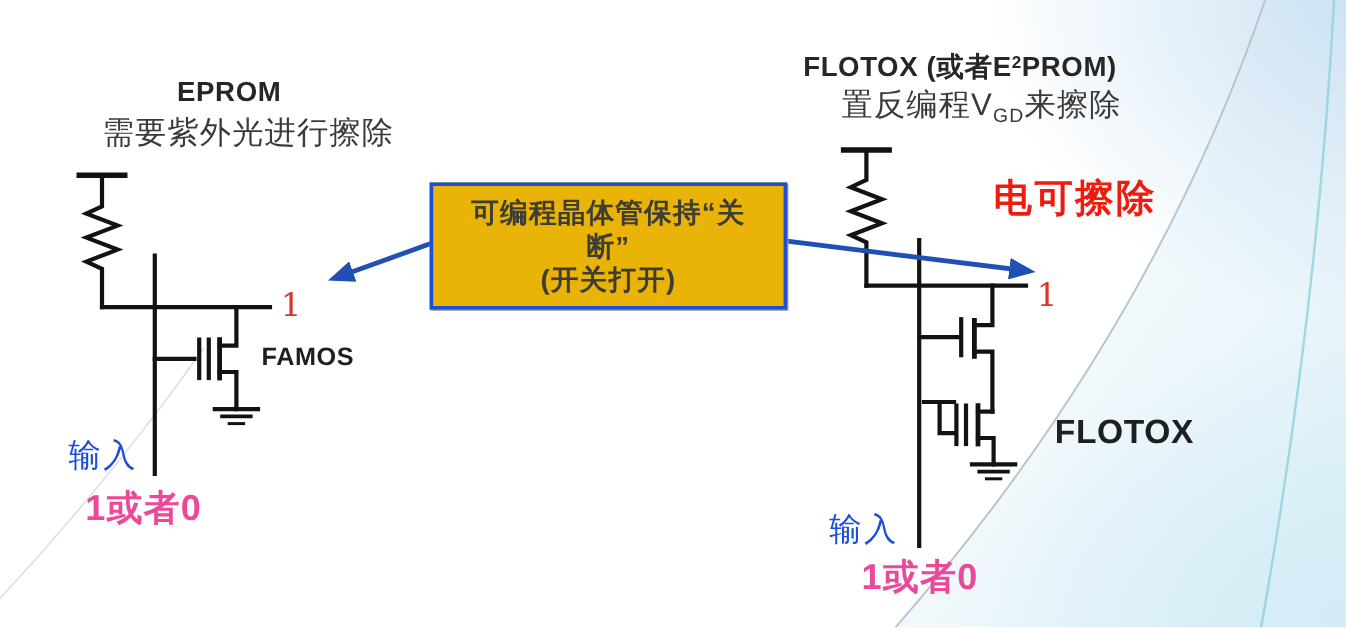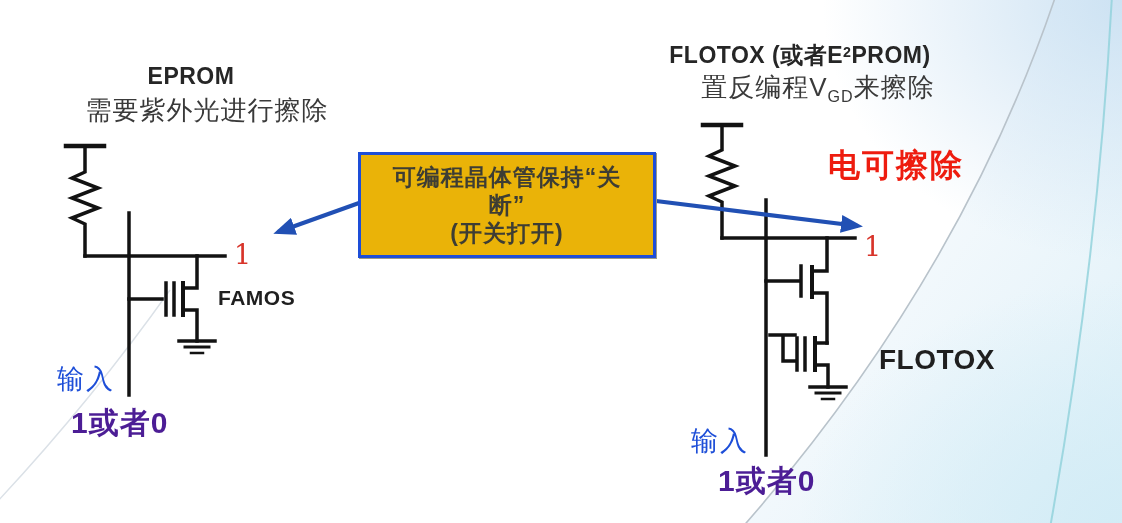--- a/index.html
+++ b/index.html
@@ -13,21 +13,21 @@
   .title{font-weight:bold;font-size:23px;color:#262626;letter-spacing:.5px;}
   .subtitle{font-size:26px;color:#3a3a3a;letter-spacing:1px;}
   .centered{text-align:center;}
   .node-one{
     font-family:"DejaVu Serif","Liberation Serif",serif;
     font-size:27px;color:#d8342a;line-height:1;
   }
   .trans-label{font-weight:bold;font-size:21px;color:#1f1f1f;letter-spacing:.5px;}
   .small-gray{font-size:20px;color:#4f4f4f;letter-spacing:1px;}
   .input-label{font-size:27px;color:#1d4ed8;letter-spacing:2px;}
-  .input-value{font-size:30px;font-weight:600;color:#4c1d95;letter-spacing:1px;}
+  .input-value{font-size:30px;font-weight:600;color:#ec4899;letter-spacing:1px;}
   .erase-note{font-size:32px;font-weight:600;color:#ee1c0f;letter-spacing:2px;}
   .note-box{
     position:absolute;left:358px;top:152px;width:292px;height:100px;
     background:#eab308;border:3px solid #1d4ed8;
     display:flex;flex-direction:column;justify-content:center;align-items:center;
     font-size:23px;font-weight:600;color:#3d3d34;line-height:28px;letter-spacing:1px;
     box-shadow:1px 1px 0 #9a9a8a;
   }
   sup,sub{font-size:0.62em;font-weight:inherit;}
   sub{vertical-align:-0.35em;}

